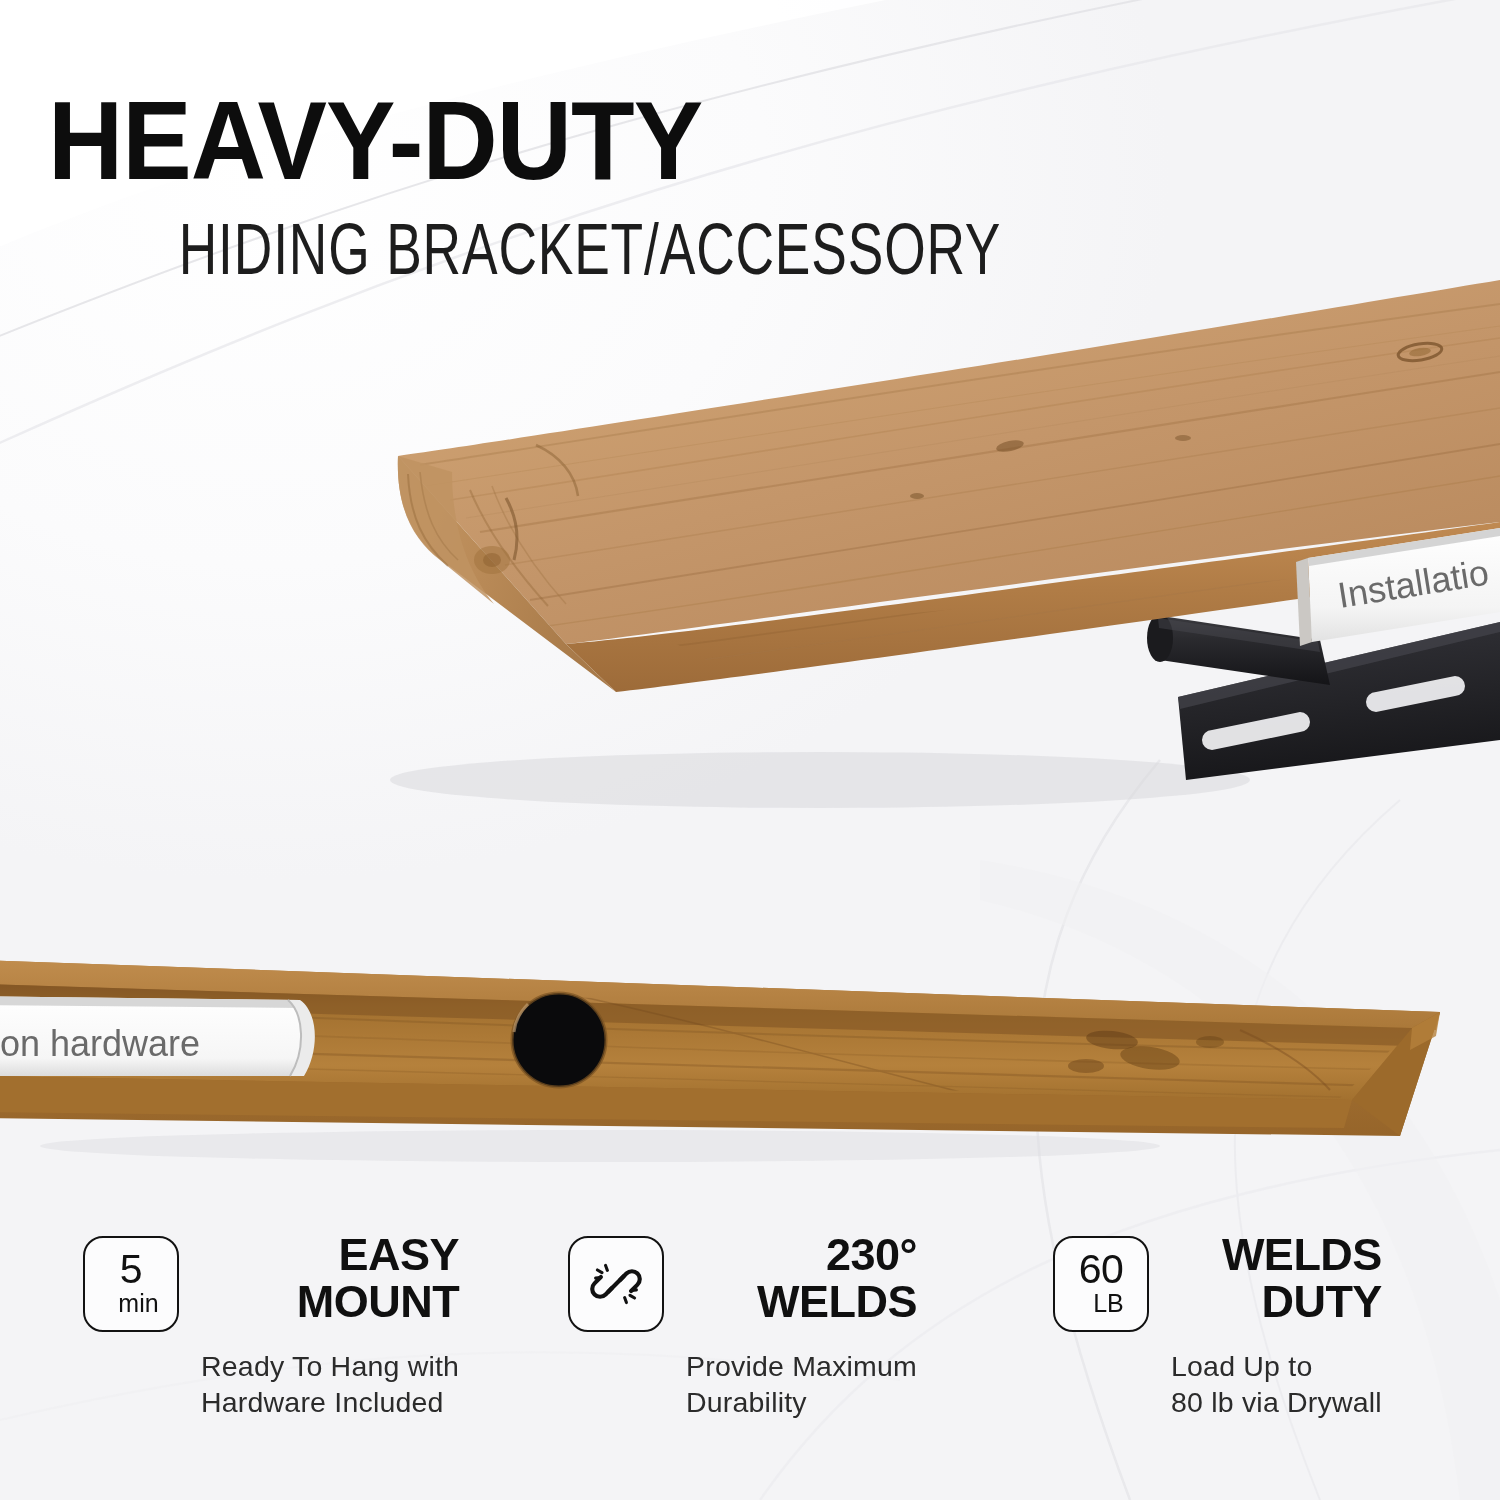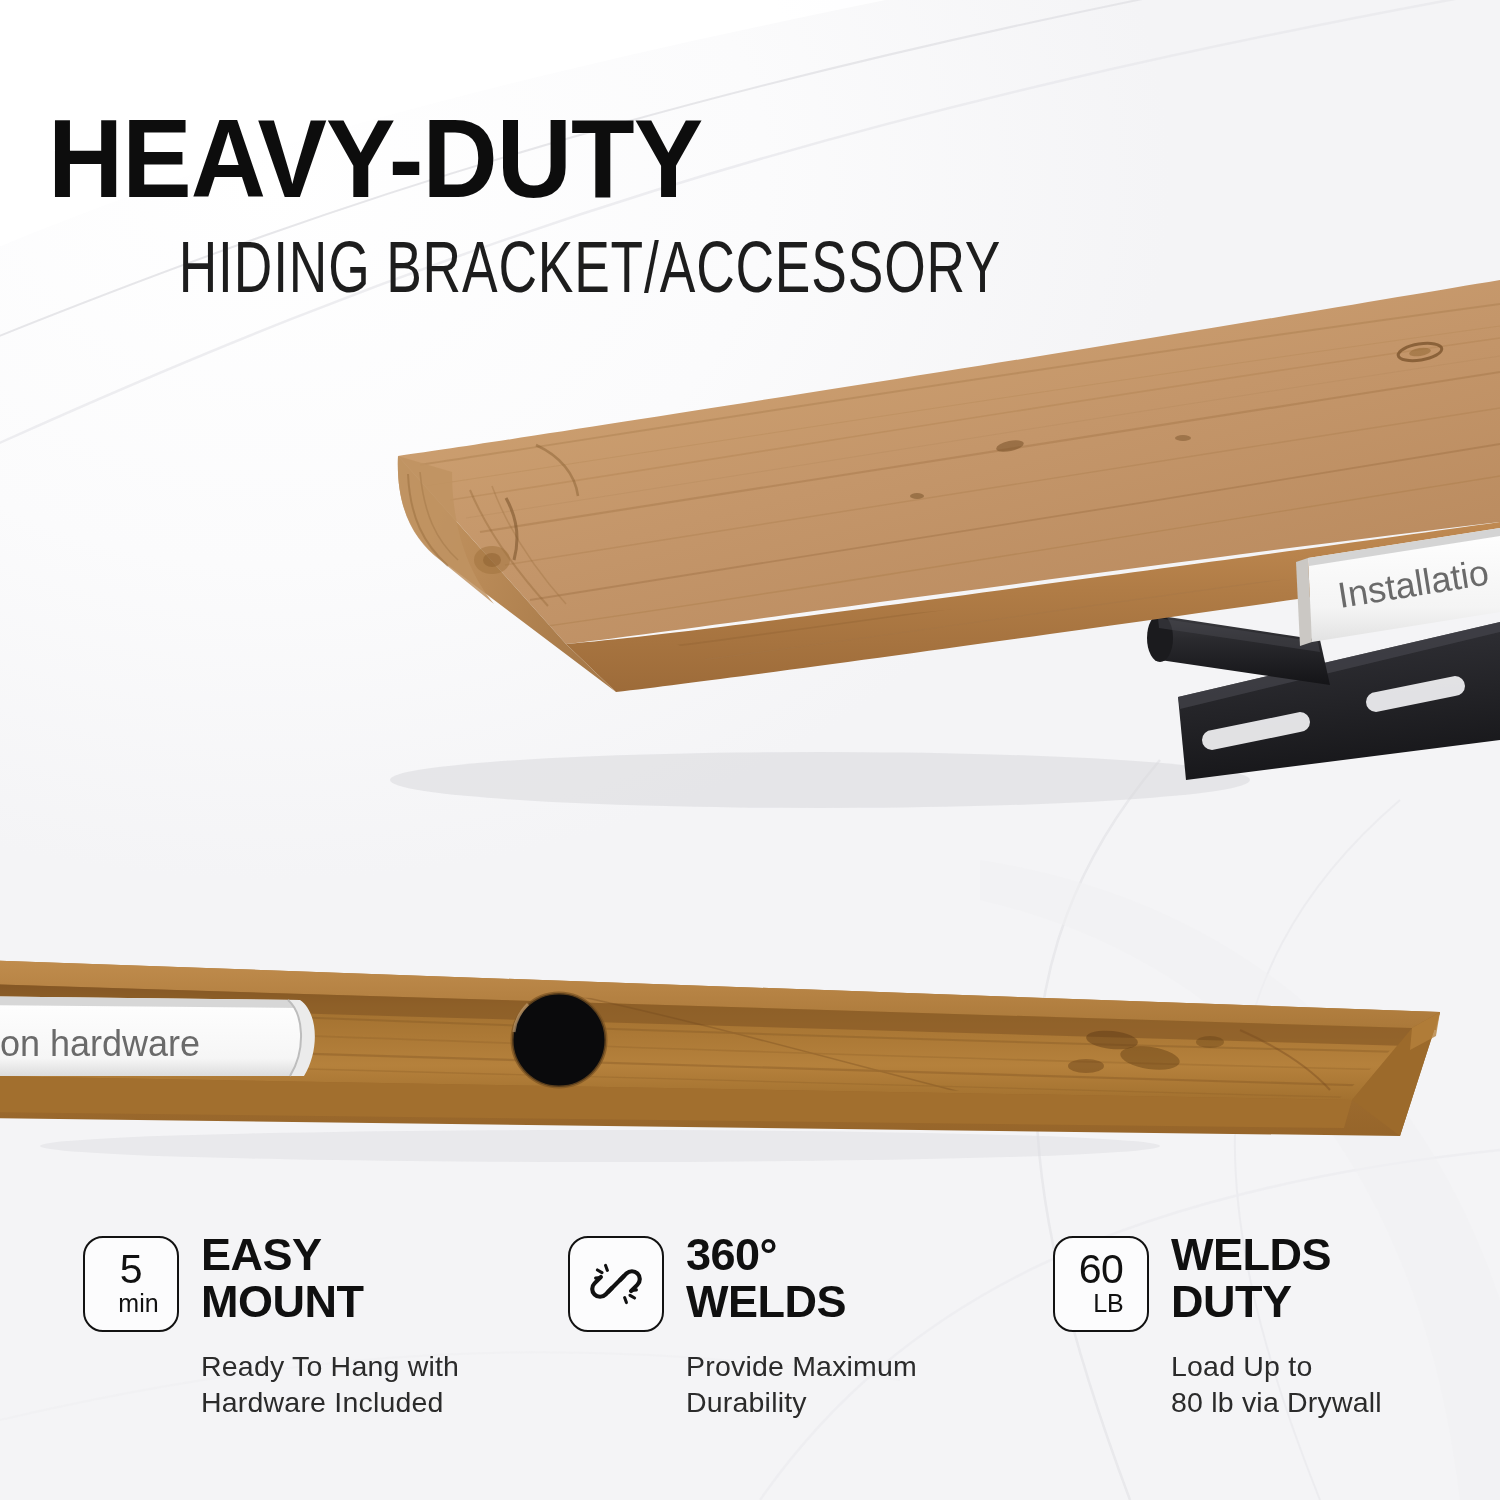--- a/index.html
+++ b/index.html
@@ -26,21 +26,21 @@
     inset: 0;
     width: 1500px;
     height: 1500px;
     pointer-events: none;
   }
 
   
   .headline-block {
     position: absolute;
     left: 48px;
-    top: 107px;
+    top: 89px;
     width: 1100px;
   }
   .headline-main {
     font-family: "Liberation Sans Narrow", "Liberation Sans", sans-serif;
     font-weight: 700;
     font-size: 112px;
     line-height: 0.92;
     letter-spacing: -1px;
     color: #0d0d0d;
     transform: scaleX(0.93);
@@ -139,20 +139,21 @@
   .feature-text { padding-top: 0px; }
   .feature-title {
     font-family: "Liberation Sans", sans-serif;
     font-weight: 700;
     font-size: 45px;
     line-height: 1.04;
     color: #101010;
     letter-spacing: -0.5px;
     margin: 0;
     white-space: pre-line;
+    text-align: right;
   }
   .feature-desc {
     font-family: "Liberation Sans", sans-serif;
     font-weight: 400;
     font-size: 28.5px;
     line-height: 1.28;
     color: #2b2b2b;
     margin: 22px 0 0 0;
     white-space: pre-line;
     letter-spacing: 0.2px;
@@ -402,21 +403,21 @@
             <path d="M 20.5 11.5 L 22.5 17"></path>
             <path d="M 11.5 16.5 L 16.5 19.5"></path>
             <path d="M 9.5 25.5 L 15 25"></path>
             <path d="M 43.5 52.5 L 41.5 47"></path>
             <path d="M 52.5 47.5 L 47.5 44.5"></path>
             <path d="M 54.5 38.5 L 49 39"></path>
           </g>
         </svg>
       </div>
       <div class="feature-text">
-        <p class="feature-title">360°
+        <p class="feature-title">230°
 WELDS</p>
         <p class="feature-desc">Provide Maximum
 Durability</p>
       </div>
     </div>
 
     <div class="feature feature-3">
       <div class="badge-box">
         <span class="badge-num">60</span>
         <span class="badge-unit">LB</span>

